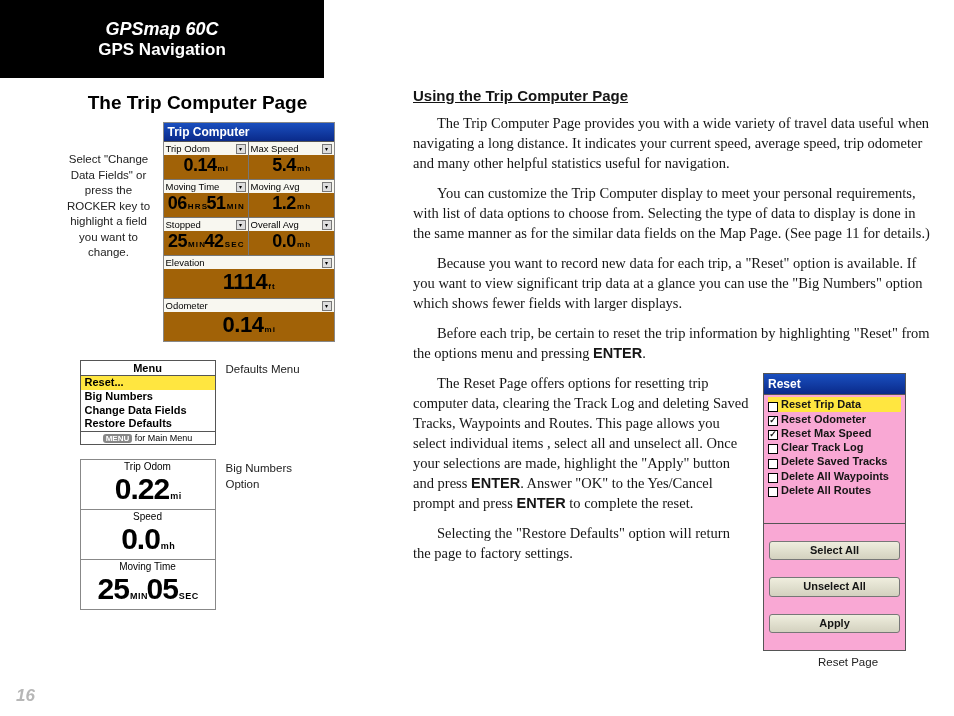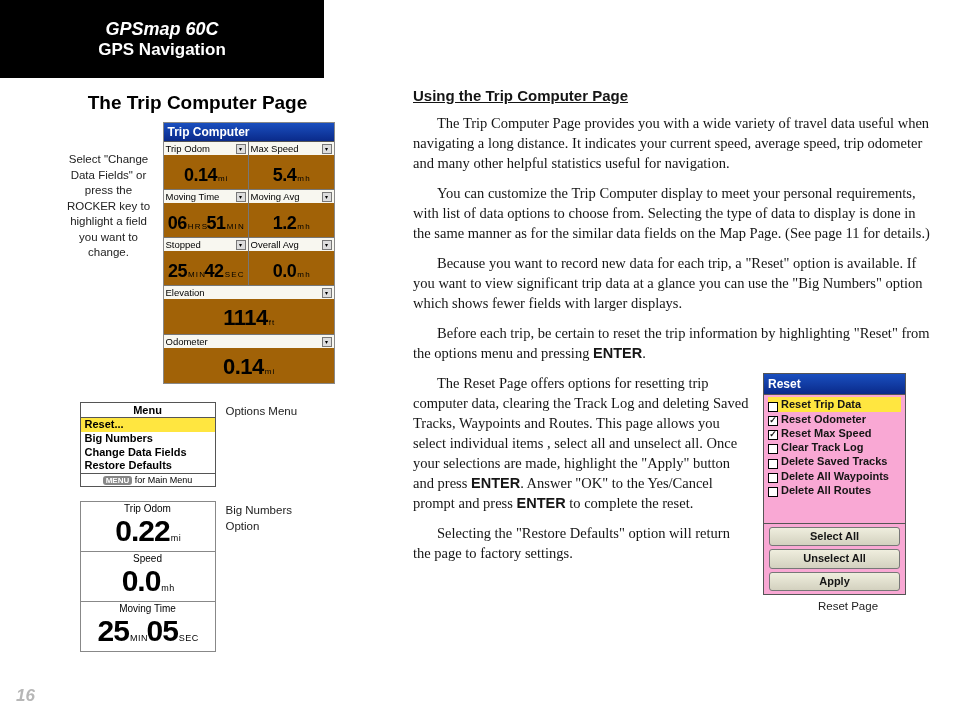--- a/index.html
+++ b/index.html
@@ -104,21 +104,21 @@
     font-family: 'Arial Black', Arial, sans-serif;
     font-weight: 900;
     text-align: center;
     font-size: 18px;
     padding: 0 2px 3px;
     display: flex;
     justify-content: center;
     align-items: baseline;
     letter-spacing: -0.5px;
   }
-  .unit { font-size: 8px; font-weight: normal; margin-left: 1px; line-height: 1; margin-top: 20px; }
+  .unit { font-size: 8px; font-weight: bold; margin-left: 1px; line-height: 1; }
   .wide-cell { grid-column: 1 / span 2; border-right:none;}
   .wide-cell .cell-val { font-size: 22px; }
   
   .options-row {
     display: flex;
     justify-content: center;
     align-items: flex-start;
     margin-top: 18px;
     gap: 10px;
   }
@@ -208,21 +208,21 @@
   .reset-item { display:flex; align-items:flex-end; gap:3px; line-height:1.3; }
   .reset-item.sel { background:#ffe640; }
   .chk {
     width:10px; height:10px; border:1px solid #000; display:inline-flex;
     align-items:center; justify-content:center; font-size:9px; background:#fff;
   }
   .reset-btns { border-top:1px solid #555; }
   .reset-btn {
     display:block; text-align:center;
     font-family: Arial, sans-serif; font-weight:bold; font-size:11px;
-    margin:3px 5px; padding:1px 0;
+    margin:17px 5px; padding:1px 0;
     background: linear-gradient(#efeede,#d3d1bf);
     border:1px solid #777; border-radius:3px;
   }
   .reset-caption {
     font-family: Arial, sans-serif; font-size:11.5px; text-align:center;
     margin-top:4px; color:#222;
   }
   .page-num {
     position:absolute; left:16px; bottom:10px;
     font-family: Arial, sans-serif; font-style: italic; font-weight:bold;
@@ -342,21 +342,21 @@
         <div class="menu-title">Menu</div>
         <div class="menu-item sel">Reset...</div>
         <div class="menu-item">Big Numbers</div>
         <div class="menu-item">Change Data Fields</div>
         <div class="menu-item">Restore Defaults</div>
         <div class="menu-footer">
           <span class="btn-chip">MENU</span>
           <span>for Main Menu</span>
         </div>
       </div>
-      <div class="caption" style="width:90px;text-align:left;margin-top:2px">Options Menu</div>
+      <div class="caption" style="width:90px;text-align:left;margin-top:2px">Defaults Menu</div>
     </div>
 
     <div class="bignum-row">
       <div class="bignum-box">
         <div class="bn-field">
           <div class="bn-label">Trip Odom</div>
           <div class="bn-val">
               <span>0.22</span>
               <span class="unit">m i</span>
             </div>

